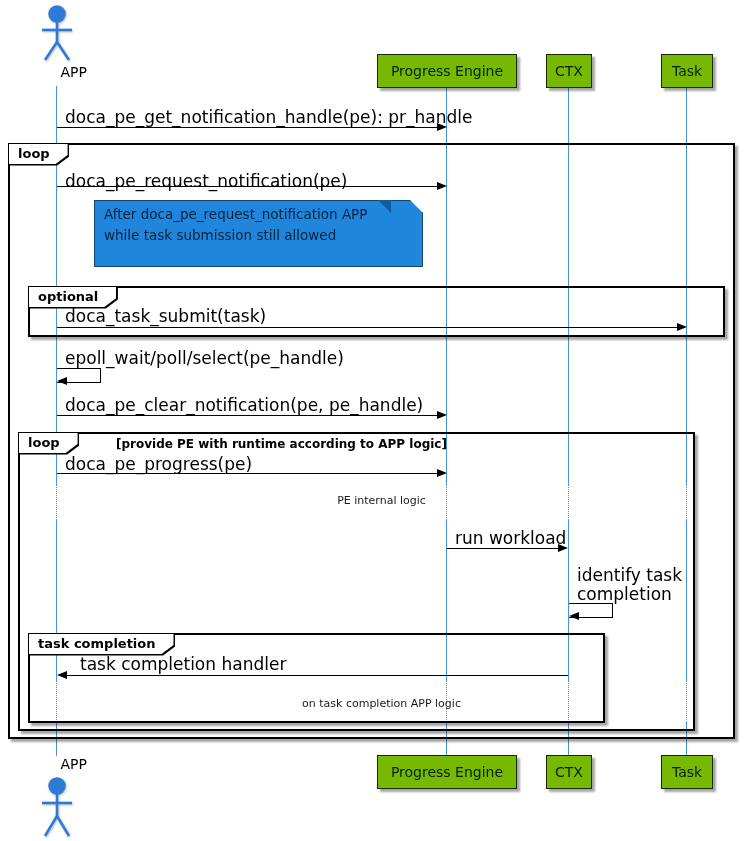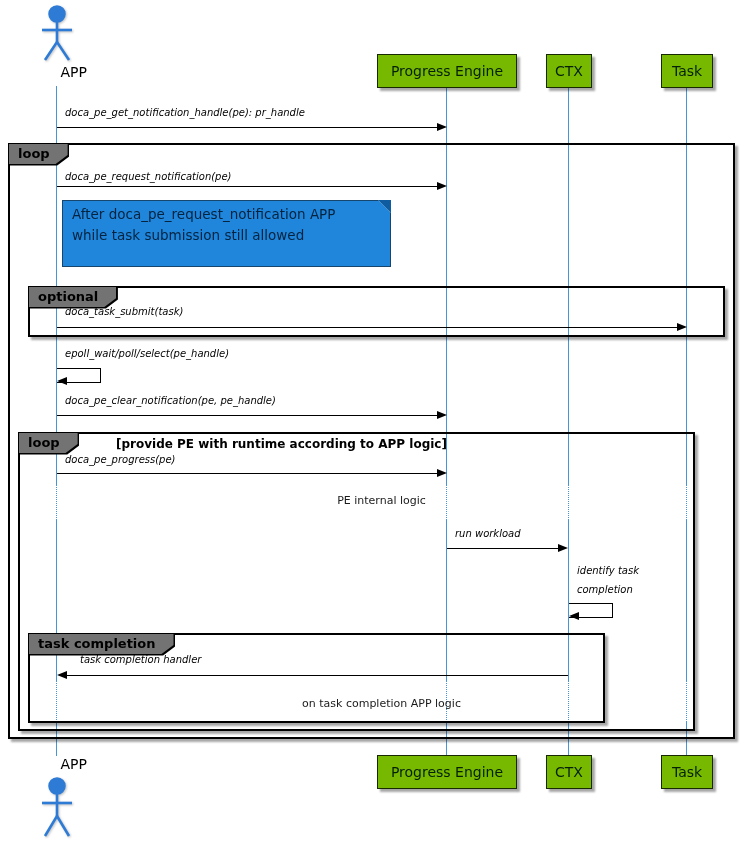--- a/index.html
+++ b/index.html
@@ -15,36 +15,36 @@
     position:absolute;height:34px;box-sizing:border-box;background:#76B900;
     border:1.8px solid #16290０;border:1.8px solid #162900;
     display:flex;align-items:center;justify-content:center;
     font-size:14px;color:#06230b;color:#052005;
     box-shadow:2.5px 2.5px 2px rgba(0,0,0,0.35);
   }
   
   .frame{position:absolute;box-sizing:border-box;border:2.2px solid #000;background:transparent;box-shadow:2.5px 2.5px 2px rgba(0,0,0,0.35);}
   .ptag{position:absolute;top:-1px;left:-1px;background:#000;
         clip-path:polygon(0 0,100% 0,100% calc(100% - 9px),calc(100% - 12px) 100%,0 100%);}
-  .ptag-in{margin:0 1.6px 1.6px 0;background:#737373;
+  .ptag-in{margin:0 1.6px 1.6px 0;background:#ffffff;
         clip-path:polygon(0 0,100% 0,100% calc(100% - 9px),calc(100% - 12px) 100%,0 100%);
         padding:2px 18px 3px 9px;font-weight:bold;font-size:13px;white-space:nowrap;text-align:right;}
   .frame-guard{position:absolute;top:3px;font-weight:bold;font-size:12px;white-space:nowrap;}
   
-  .msg-text{position:absolute;font-size:10px;white-space:nowrap;font-style:italic;}
+  .msg-text{position:absolute;font-size:17px;white-space:nowrap;}
   .msg-line{position:absolute;height:0;border-top:1.3px solid #000;}
   .head-r{position:absolute;width:0;height:0;border-top:4.5px solid transparent;border-bottom:4.5px solid transparent;border-left:10px solid #000;}
   .head-l{position:absolute;width:0;height:0;border-top:4.5px solid transparent;border-bottom:4.5px solid transparent;border-right:10px solid #000;}
   .selfmsg{position:absolute;box-sizing:border-box;border:1.3px solid #000;border-left:none;}
   
   .note{
     position:absolute;box-sizing:border-box;background:#2086DC;border:1px solid #16466E;
     box-shadow:2.5px 2.5px 2px rgba(0,0,0,0.35);
     clip-path:polygon(0 0,calc(100% - 13px) 0,100% 13px,100% 100%,0 100%);
-    padding:3px 9px;font-size:13.5px;line-height:20.5px;color:#04233E;
+    padding:3px 9px;font-size:13.5px;line-height:20.5px;color:#04233E;margin-left:32px;
   }
   .note-fold{position:absolute;width:0;height:0;border-top:13px solid #0F5CA0;border-left:13px solid transparent;}
   .delay-text{position:absolute;left:0;width:747px;text-align:center;font-size:11px;color:#1a1a1a;padding-left:8px;}
   .plabel{position:absolute;font-size:14px;text-align:right;}
   .actor-svg{position:absolute;filter:drop-shadow(1.5px 1.5px 1px rgba(0,0,0,0.25));}
 </style>
 </head>
 <body>
 
 <div id="canvas">

